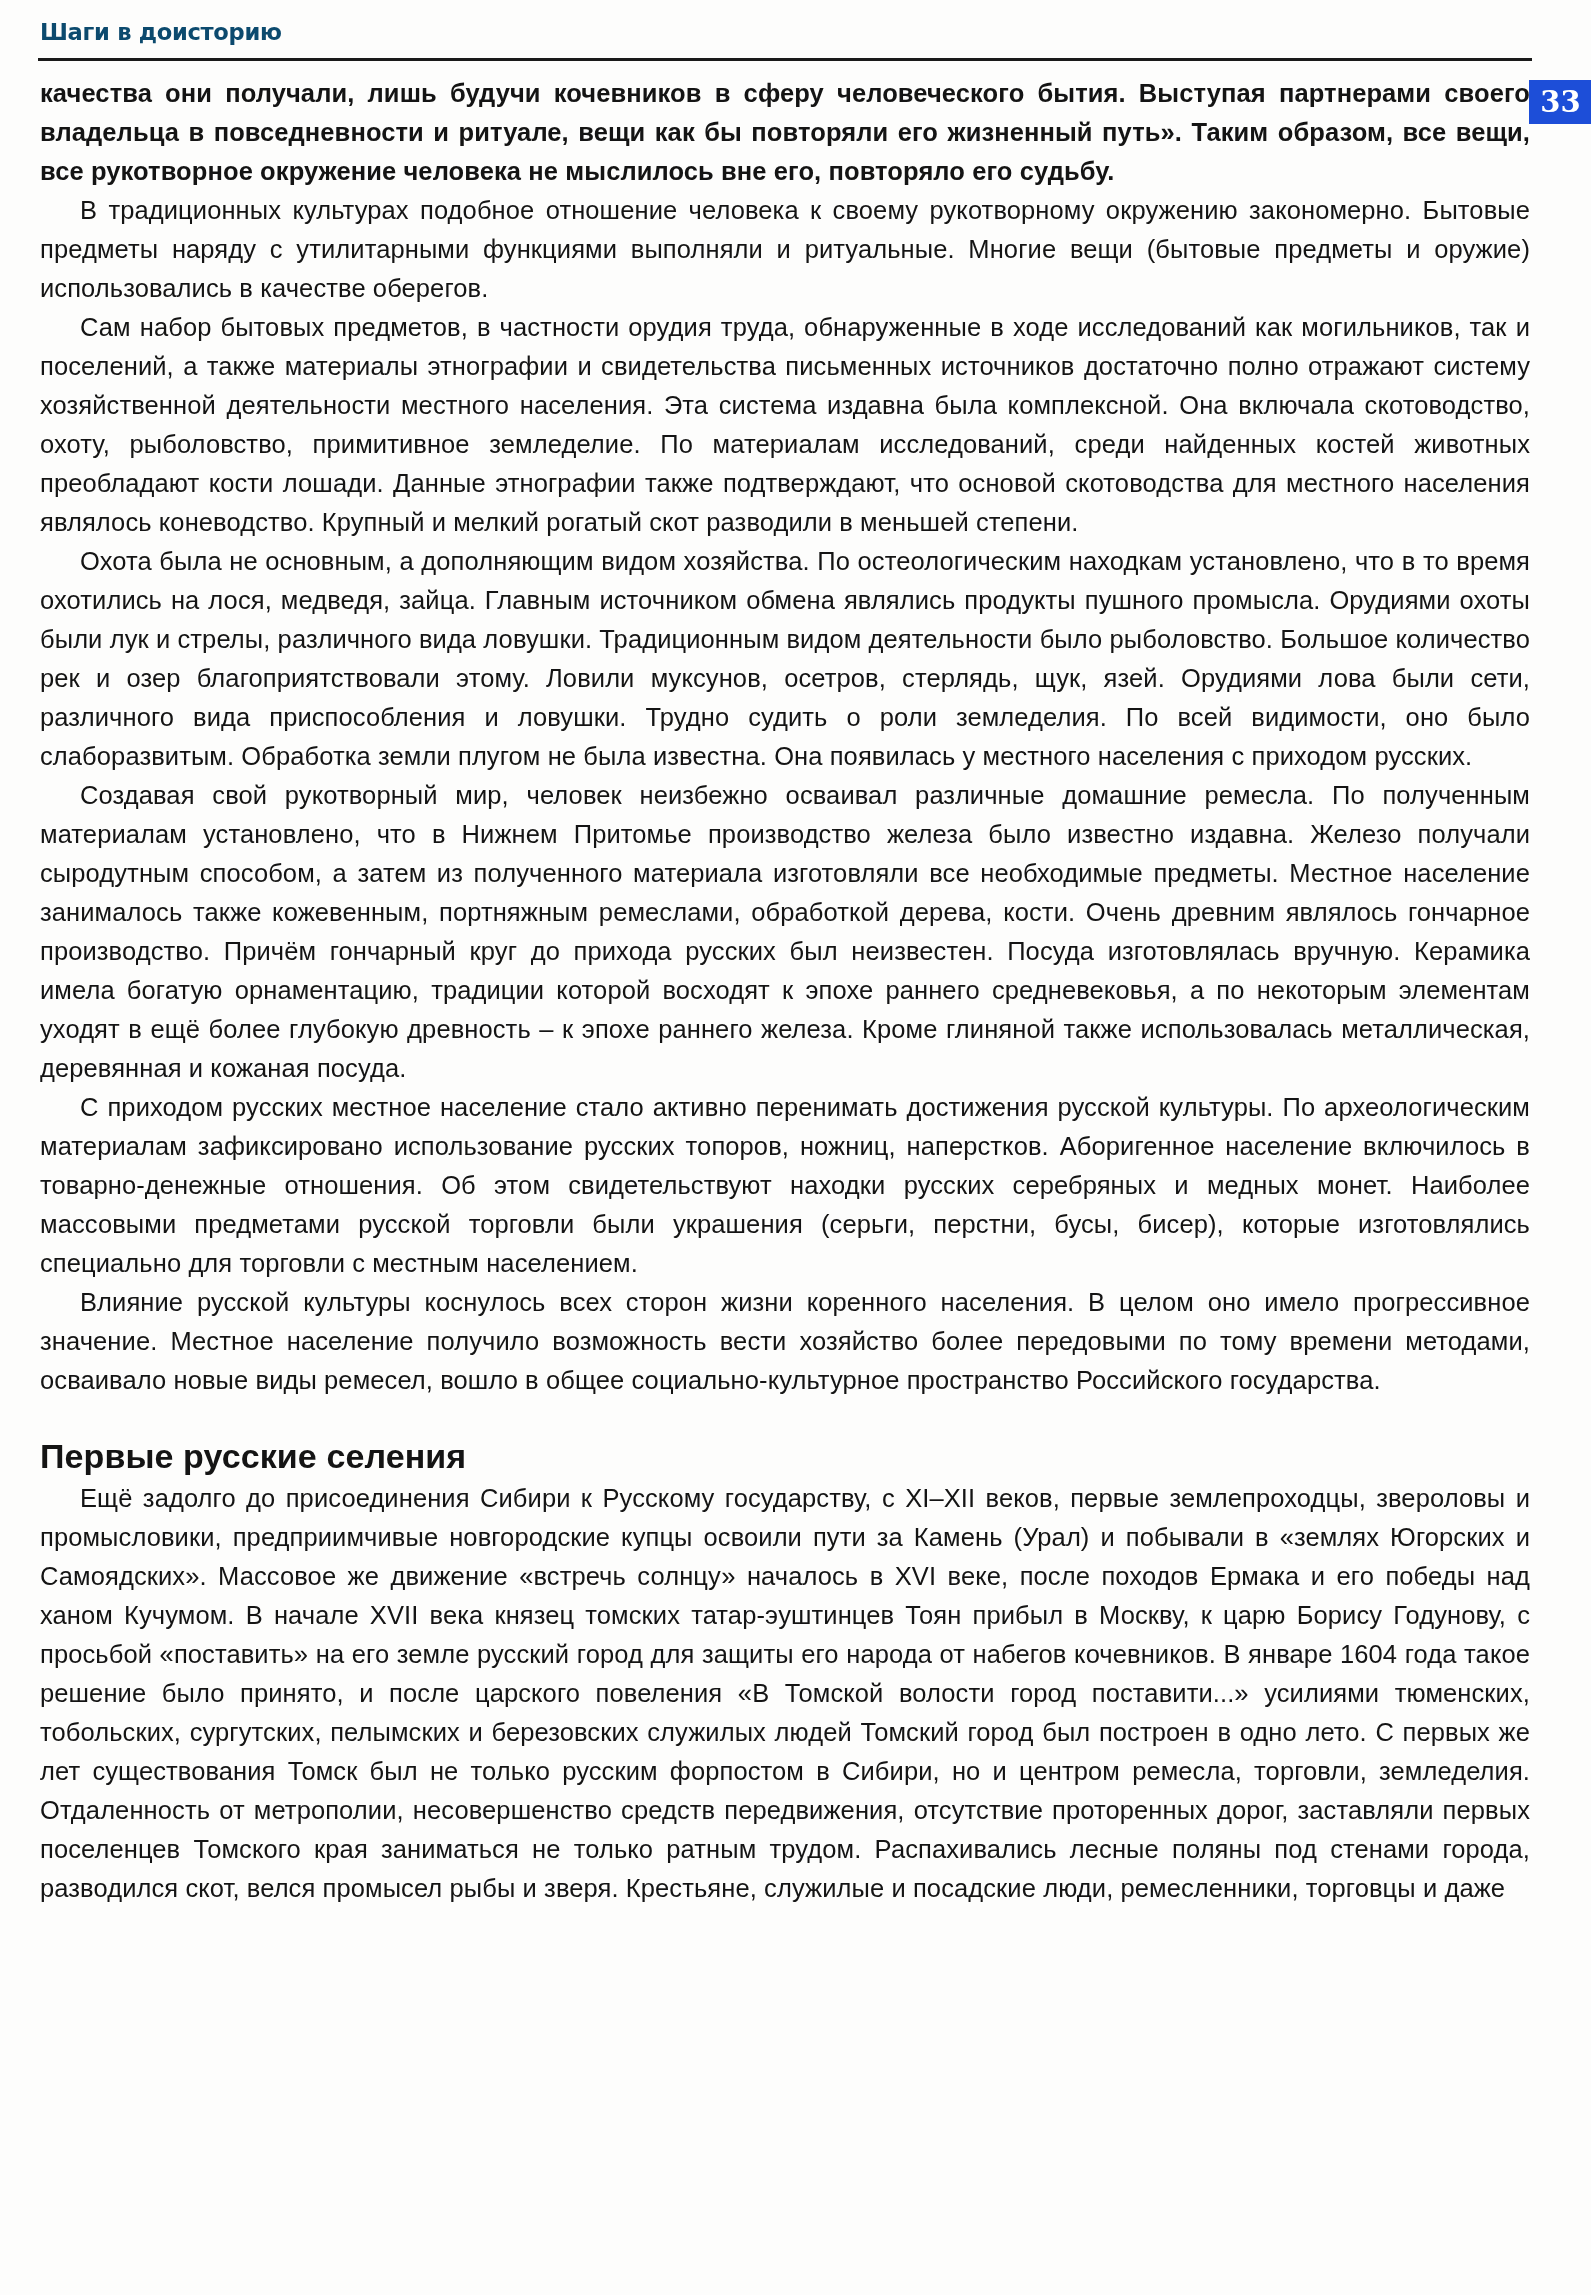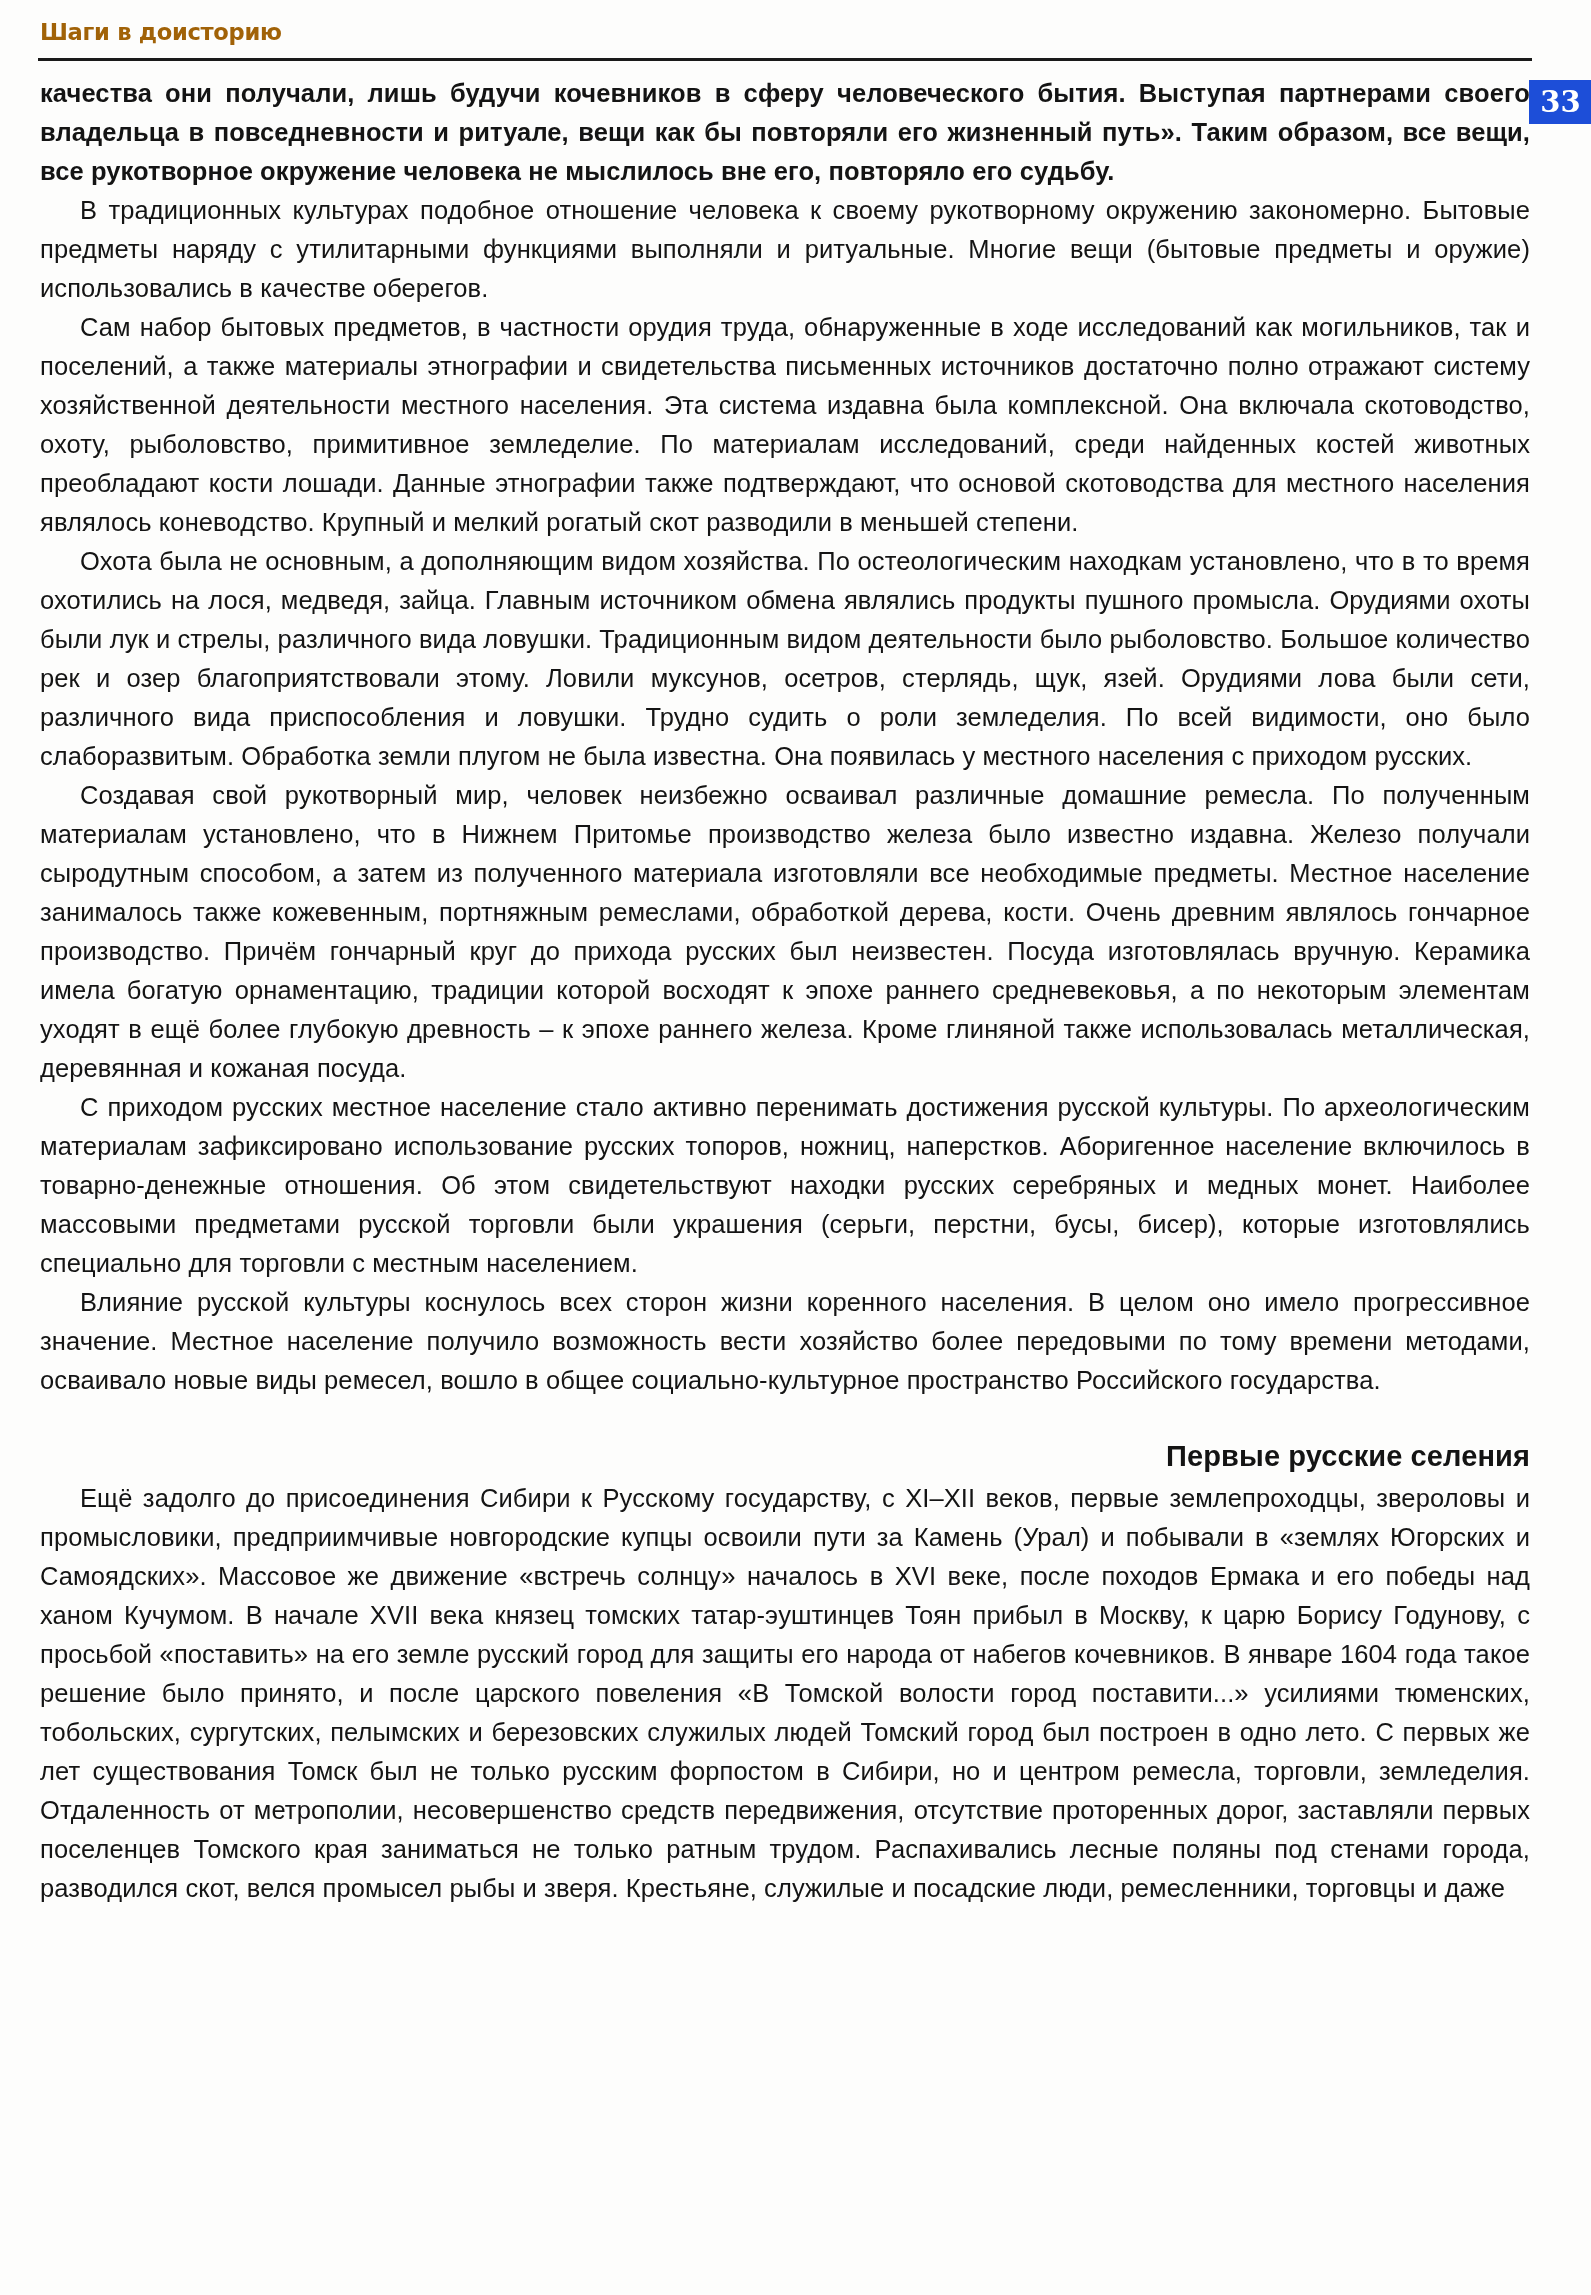--- a/index.html
+++ b/index.html
@@ -1,43 +1,43 @@
 <!DOCTYPE html>
 <html style="font-size:10.6px"><head>
 <meta charset="utf-8">
 <style>
   html, body { margin: 0; padding: 0; background: #ffffff; }
   body { width: 1592px; height: 2295px; position: relative; overflow: hidden; color: #141414; }
   .page { position: absolute; left: 0; top: 0; width: 1592px; height: 2295px; background: #fdfdfc; }
   .running-head {
     position: absolute; left: 40px; top: 18.6px;
     font-family: "DejaVu Sans", sans-serif; font-weight: bold; font-size: 22.6px; letter-spacing: -0.3px;
-    color: #a16207;
+    color: #0c4a6e;
   }
   .head-rule {
     position: absolute; left: 38px; top: 58px; width: 1494px; height: 0;
     border-top: 3.3px solid #1a1a1a;
   }
   .page-tab {
     position: absolute; left: 1529px; top: 80px; width: 63px; height: 44px;
     background: #1d4ed8; color: #ffffff;
     font-family: "DejaVu Serif", serif; font-weight: bold; font-size: 29px;
     line-height: 44px; text-align: center;
   }
   .body-text {
     position: absolute; left: 40px; top: 74px; width: 1490px;
     font-family: "Liberation Sans", sans-serif; font-size: 25.5px; line-height: 39px;
     text-align: justify; letter-spacing: 0.1px;
   }
   .body-text p { margin: 0; text-indent: 0; hyphens: manual; }
   .body-text p.indent { text-indent: 40px; }
   .body-text p.bold-lead { font-weight: bold; }
   .section-title {
-    font-family: "Liberation Sans", sans-serif; font-weight: bold; font-size: 29px;
-    text-align: right; margin: 37px 0 4px 0; line-height: 38px;
+    font-family: "Liberation Sans", sans-serif; font-weight: bold; font-size: 34px;
+    text-align: left; margin: 37px 0 4px 0; line-height: 38px;
   }
 </style>
 </head>
 <body>
 
 <div class="page">
   <div class="running-head">Шаги в доисторию</div>
   <div class="head-rule"></div>
   <div class="page-tab">33</div>
 

